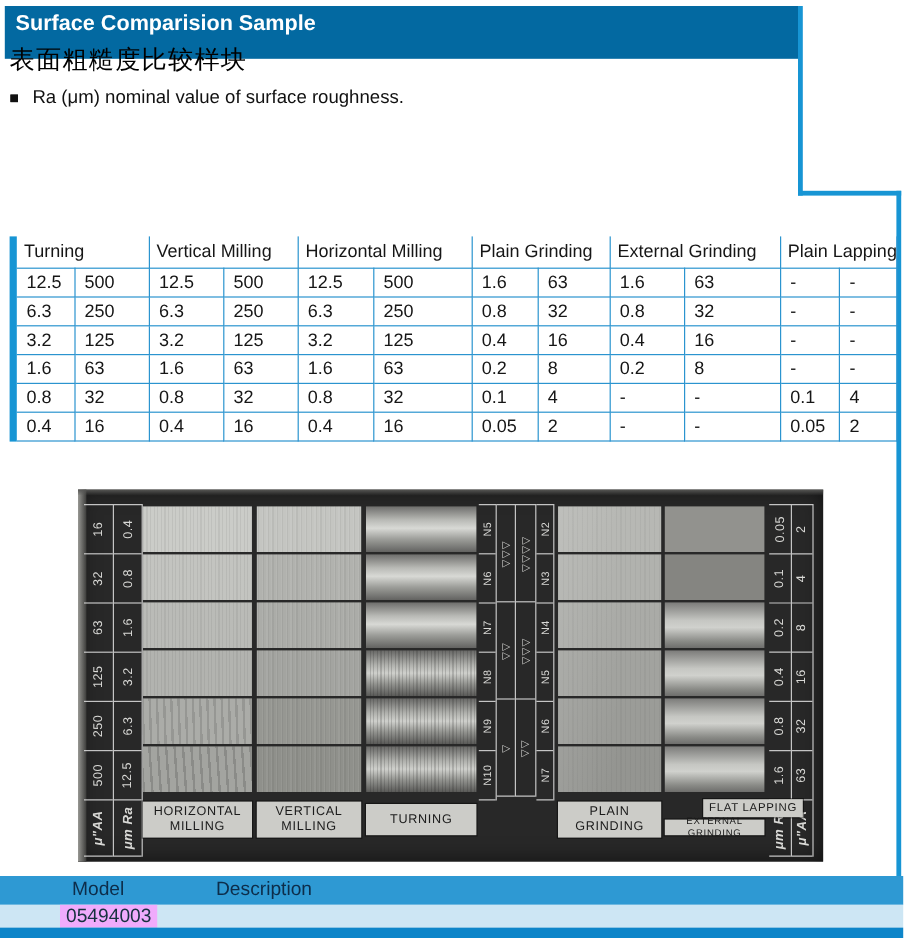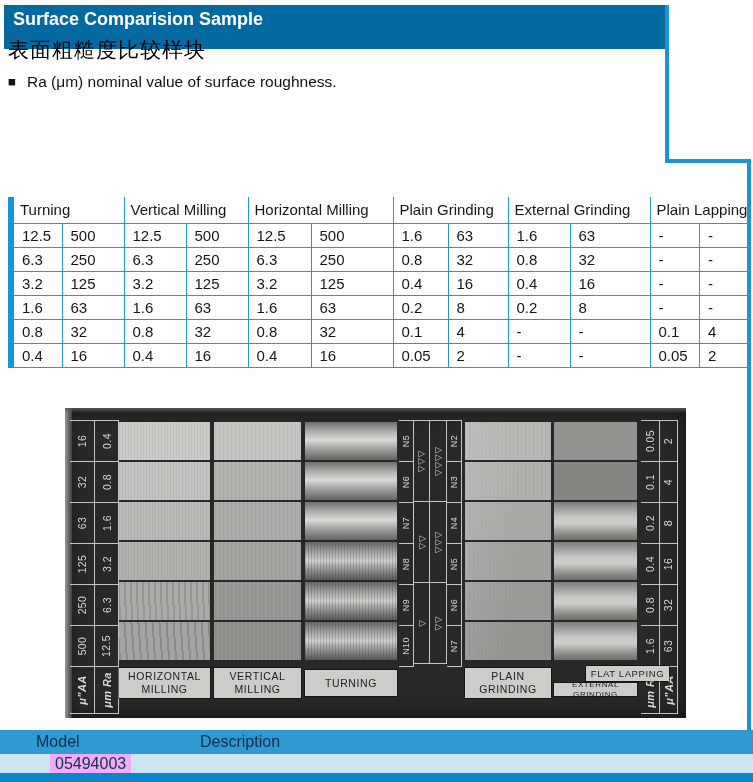--- a/index.html
+++ b/index.html
@@ -86,22 +86,22 @@
   .fl .p2{background-color:#858581;}
   .fl .p3,.fl .p4,.fl .p5,.fl .p6{background-image:
      linear-gradient(180deg,#7c7c7a 0%,#c6c7c3 40%,#d0d1cd 55%,#8a8b87 85%,#6e6e6c 100%);}
 
   .plate{position:absolute;background:#ccccc8;color:#1b1b1b;display:flex;align-items:center;justify-content:center;
          text-align:center;font-size:10.5px;line-height:1.2;letter-spacing:.6px;box-shadow:0 0 0 1px rgba(0,0,0,.45);}
 
   
   .mrow-head{position:absolute;left:0;top:730px;width:753px;height:24px;background:#2e99d3;
              font-size:16px;line-height:24px;color:#0d2d4a;}
-  .mrow-head .mlab{position:absolute;left:36px;}
-  .mrow-head .dlab{position:absolute;left:200px;}
+  .mrow-head .mlab{position:absolute;left:60px;}
+  .mrow-head .dlab{position:absolute;left:180px;}
   .mrow-val{position:absolute;left:0;top:754px;width:753px;height:19px;background:#cde6f4;
             font-size:16px;line-height:19px;color:#16313f;}
   .mrow-val .mval{position:absolute;left:50px;background:#f0abfc;padding:0 5px;}
   .mrow-val .dval{position:absolute;left:185px;}
   .bottom-bar{position:absolute;left:0;top:773px;width:753px;height:9px;background:#0d85c9;}
 </style>
 </head>
 <body>
 
 <div id="page">

